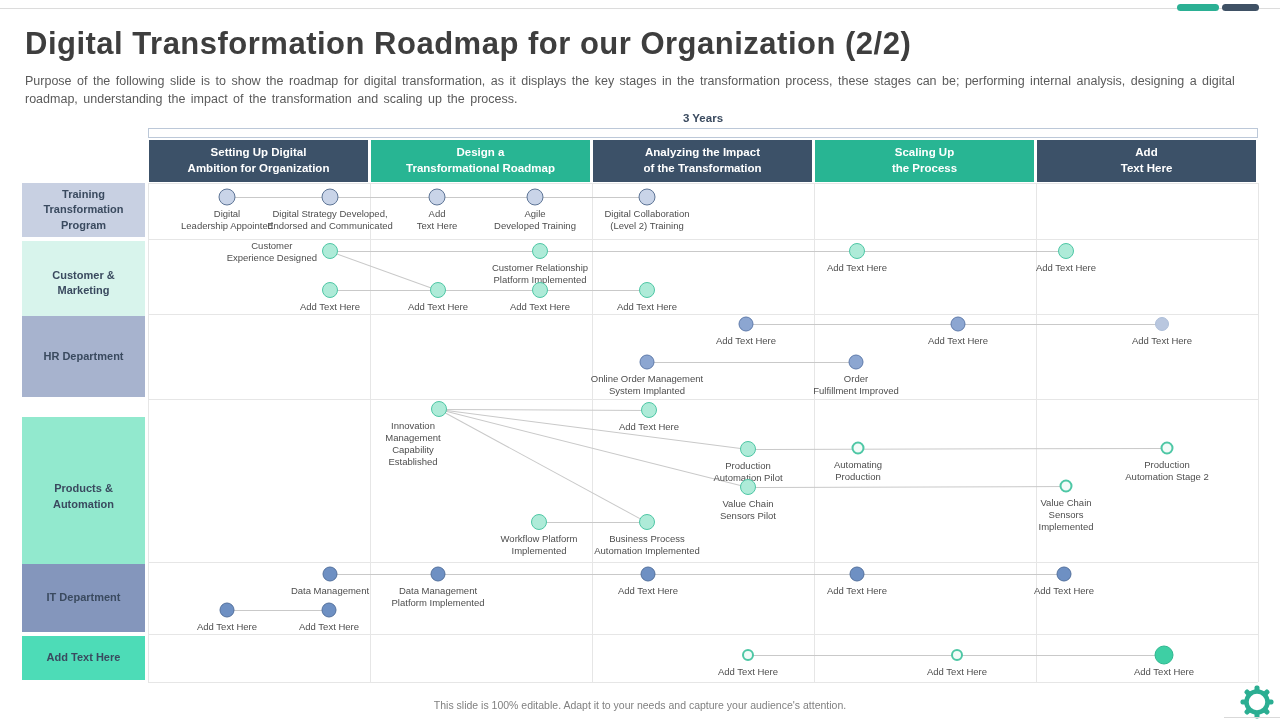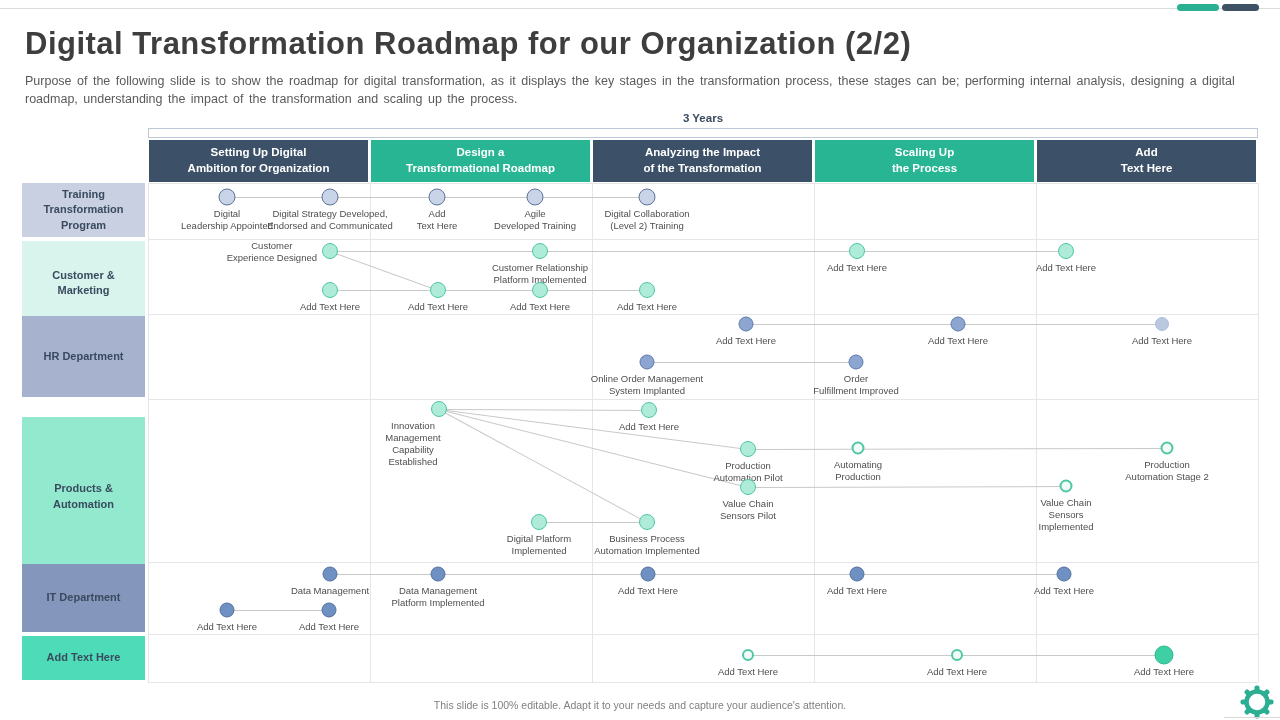--- a/index.html
+++ b/index.html
@@ -170,21 +170,21 @@
       <div class="ms-label" style="left: 1167px; top: 459px; width: 120px;">Production
 Automation Stage 2</div>
       <div class="ms ms-mint" style="left: 748px; top: 487px;"></div>
       <div class="ms-label" style="left: 748px; top: 498px; width: 110px;">Value Chain
 Sensors Pilot</div>
       <div class="ms ms-ring" style="left: 1066px; top: 486px;"></div>
       <div class="ms-label" style="left: 1066px; top: 497px; width: 110px;">Value Chain
 Sensors
 Implemented</div>
       <div class="ms ms-mint" style="left: 539px; top: 522px;"></div>
-      <div class="ms-label" style="left: 539px; top: 533px; width: 120px;">Digital Platform
+      <div class="ms-label" style="left: 539px; top: 533px; width: 120px;">Workflow Platform
 Implemented</div>
       <div class="ms ms-mint" style="left: 647px; top: 522px;"></div>
       <div class="ms-label" style="left: 647px; top: 533px; width: 145px;">Business Process
 Automation Implemented</div>
       <div class="ms ms-slate-solid" style="left: 330px; top: 574px;"></div>
       <div class="ms-label" style="left: 330px; top: 585px; width: 120px;">Data Management</div>
       <div class="ms ms-slate-solid" style="left: 438px; top: 574px;"></div>
       <div class="ms-label" style="left: 438px; top: 585px; width: 130px;">Data Management
 Platform Implemented</div>
       <div class="ms ms-slate-solid" style="left: 648px; top: 574px;"></div>

